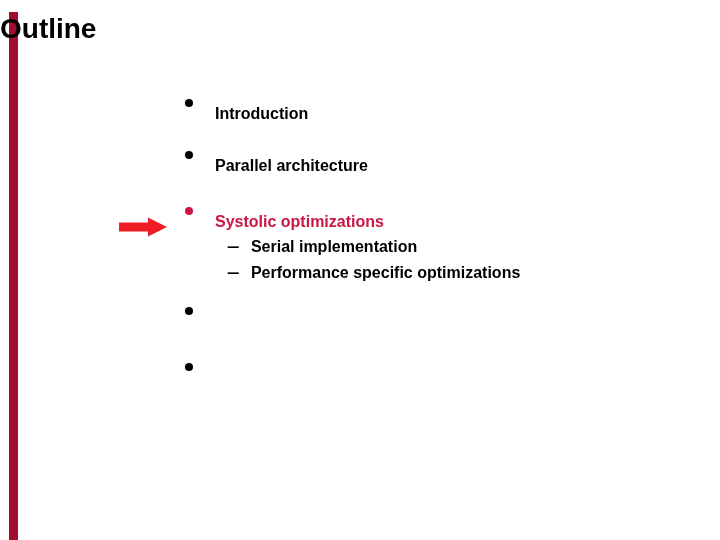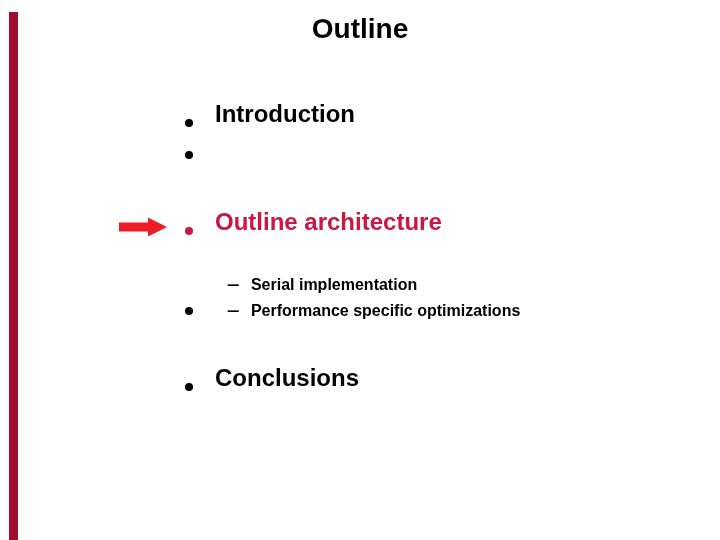--- a/index.html
+++ b/index.html
@@ -18,33 +18,33 @@
     width: 9px;
     height: 528px;
     background: #A30D2F;
   }
   .title {
     position: absolute;
     top: 12px;
     left: 0;
     right: 0;
     margin: 0;
-    text-align: center;
+    text-align: left;
     font-size: 28px;
     line-height: 34px;
     font-weight: bold;
     color: #000000;
     letter-spacing: 0px;
   }
   .bullet-row {
     position: absolute;
     left: 185px;
     display: flex;
-    align-items: flex-end;
-    font-size: 24px;
+    align-items: flex-start;
+    font-size: 16px;
     line-height: 26px;
     font-weight: bold;
     color: #000000;
     white-space: nowrap;
   }
   .bullet-row .dot {
     width: 8px;
     height: 8px;
     border-radius: 50%;
     background: #000000;
@@ -59,21 +59,21 @@
     left: 227px;
     display: flex;
     align-items: baseline;
     font-size: 16px;
     line-height: 22px;
     font-weight: bold;
     color: #000000;
     white-space: nowrap;
   }
   .sub-row .dash { flex: 0 0 auto; transform: scaleX(1.4); transform-origin: left; }
-  .sub-row .label { margin-left: 15px; margin-top: 38px; }
+  .sub-row .label { margin-left: 15px; }
   .marker-arrow {
     position: absolute;
     left: 119px;
     top: 217px;
     width: 49px;
     height: 20px;
   }
 </style>
 </head>
 <body>
@@ -84,43 +84,43 @@
 
   <h1 class="title">Outline</h1>
 
   <div class="bullet-row" style="top:101px">
     <span class="dot"></span>
     <span class="label">Introduction</span>
   </div>
 
   <div class="bullet-row" style="top:153px">
     <span class="dot"></span>
+    <span class="label">Parallel architecture</span>
   </div>
 
   <svg class="marker-arrow" viewBox="0 0 49 20" aria-hidden="true">
     <polygon points="0,5.5 29,5.5 29,0.5 48,10 29,19.5 29,14.5 0,14.5" fill="#EE1C25"></polygon>
   </svg>
 
   <div class="bullet-row highlight" style="top:209px">
     <span class="dot"></span>
-    <span class="label">Outline architecture</span>
+    <span class="label">Systolic optimizations</span>
   </div>
 
   <div class="sub-row" style="top:236px">
     <span class="dash">–</span>
     <span class="label">Serial implementation</span>
   </div>
 
   <div class="sub-row" style="top:262px">
     <span class="dash">–</span>
     <span class="label">Performance specific optimizations</span>
   </div>
 
   <div class="bullet-row" style="top:309px">
     <span class="dot"></span>
   </div>
 
   <div class="bullet-row" style="top:365px">
     <span class="dot"></span>
-    <span class="label">Conclusions</span>
   </div>
 
 </div>
 
 </body></html>

